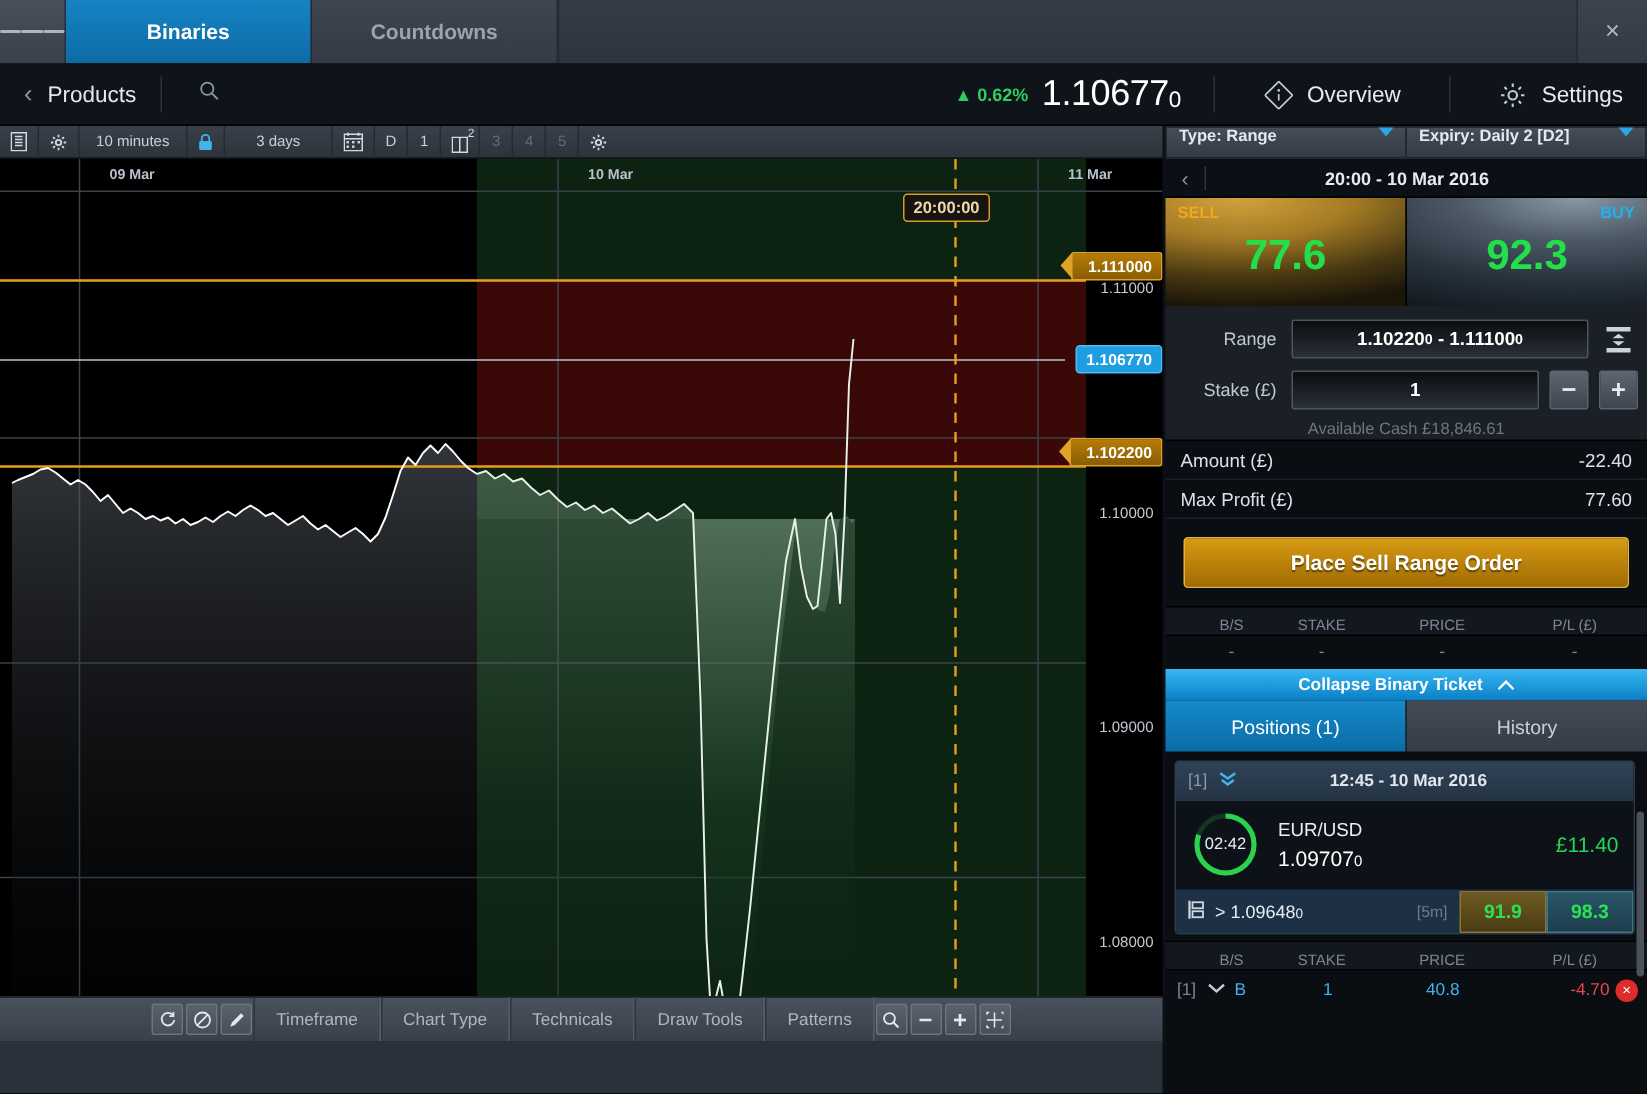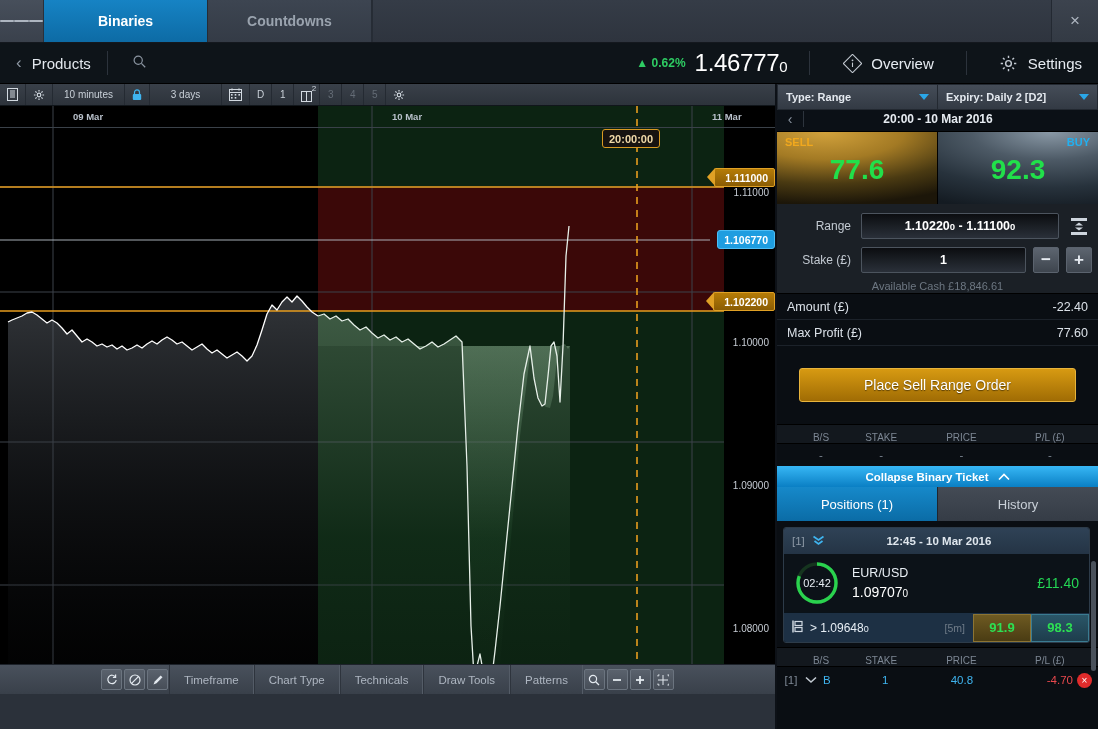--- a/index.html
+++ b/index.html
@@ -120,22 +120,22 @@
     display:flex; align-items:center; padding:0 14px; font-size:11.5px; color:#aeb6c1;
     border-left:1px solid #2e343d; border-right:1px solid #545c67; cursor:pointer;
   }
   .belowbar { position:absolute; left:0; top:694px; width:775px; height:35px; background:#2b313a; }
 
   
   .rpanel { position:absolute; left:777px; top:84px; width:321px; height:645px; background:#0a0e13; }
   .selrow { display:flex; height:22px; }
   .selbox {
     flex:1; background:linear-gradient(#454d58,#333a44); border:1px solid #232931;
-    display:flex; align-items:center; justify-content:space-between;
-    padding:12px 8px; font-size:11px; font-weight:bold; color:#e4e9ef; cursor:pointer;
+    display:flex; align-items:flex-start; justify-content:space-between;
+    padding:0 8px; font-size:11px; font-weight:bold; color:#e4e9ef; cursor:pointer;
   }
   .caret { width:0;height:0;border-left:5px solid transparent;border-right:5px solid transparent;border-top:6px solid #2aa7e8; }
   .daterow { height:26px; display:flex; align-items:center; background:#0b1016; border-bottom:1px solid #000; }
   .dr-prev { width:26px; text-align:center; color:#8b95a1; font-size:14px; cursor:pointer; }
   .dr-sep { width:1px; height:16px; background:#2d343d; }
   .dr-txt { flex:1; text-align:center; font-size:12px; font-weight:bold; color:#e6ebf1; padding-right:26px;}
 
   .pricerow { display:flex; height:72px; }
   .psell {
     flex:1; position:relative; cursor:pointer;
@@ -176,25 +176,25 @@
     color:#e6ebf1; font-size:17px; font-weight:bold; cursor:pointer;
   }
   .cashline { text-align:center; font-size:11px; color:#6d7782; padding-bottom:1px; }
 
   .kv {
     display:flex; justify-content:space-between; align-items:center;
     height:26px; padding:0 10px; font-size:12.5px; color:#dbe1e8;
     background:#0a0e13; border-bottom:1px solid #1c222a;
   }
   .orderbtn {
-    margin:22px; height:34px; border-radius:3px;
+    margin:12px; height:34px; border-radius:3px;
     background:linear-gradient(#d79a12,#a06c04);
     border:1px solid #e8b43c;
     display:flex; align-items:center; justify-content:center;
-    font-size:14px; font-weight:normal; color:#fff; cursor:pointer;
+    font-size:14px; font-weight:bold; color:#fff; cursor:pointer;
     text-shadow:0 1px 1px rgba(0,0,0,.5);
   }
 
   .colhdr {
     display:flex; height:20px; align-items:flex-end; background:#13181e;
     font-size:10px; color:#7d8794; border-top:1px solid #000; border-bottom:1px solid #000;
   }
   .datarow { display:flex; height:22px; align-items:center; font-size:11.5px; }
   .c1 { width:24px; text-align:center; }
   .c2 { width:40px; text-align:center; }
@@ -295,21 +295,21 @@
     <div class="vdiv"></div>
     <span class="search-ic">
       <svg width="13" height="13" viewBox="0 0 13 13">
           <circle cx="5.2" cy="5.2" r="4.1" fill="none" stroke="#8b95a1" stroke-width="1.2"></circle>
           <line x1="8.4" y1="8.4" x2="12.2" y2="12.2" stroke="#8b95a1" stroke-width="1.3"></line>
         </svg>
     </span>
     <div class="spacer"></div>
     <div class="pct">▲ 0.62%</div>
     <div class="bigprice">
-      <span>1.46777</span><span class="pip">0</span>
+      <span>1.10677</span><span class="pip">0</span>
     </div>
     <div class="vdiv" style="margin-left:22px"></div>
     <div class="hdr-item">
       <span class="hdr-ic">
         <svg width="19" height="19" viewBox="0 0 19 19">
             <rect x="3" y="3" width="13" height="13" fill="none" stroke="#c3cad2" stroke-width="1.1" transform="rotate(45 9.5 9.5)"></rect>
             <circle cx="9.5" cy="6.3" r="0.9" fill="#c3cad2"></circle>
             <line x1="9.5" y1="8.6" x2="9.5" y2="13" stroke="#c3cad2" stroke-width="1.1"></line>
           </svg>
       </span>

